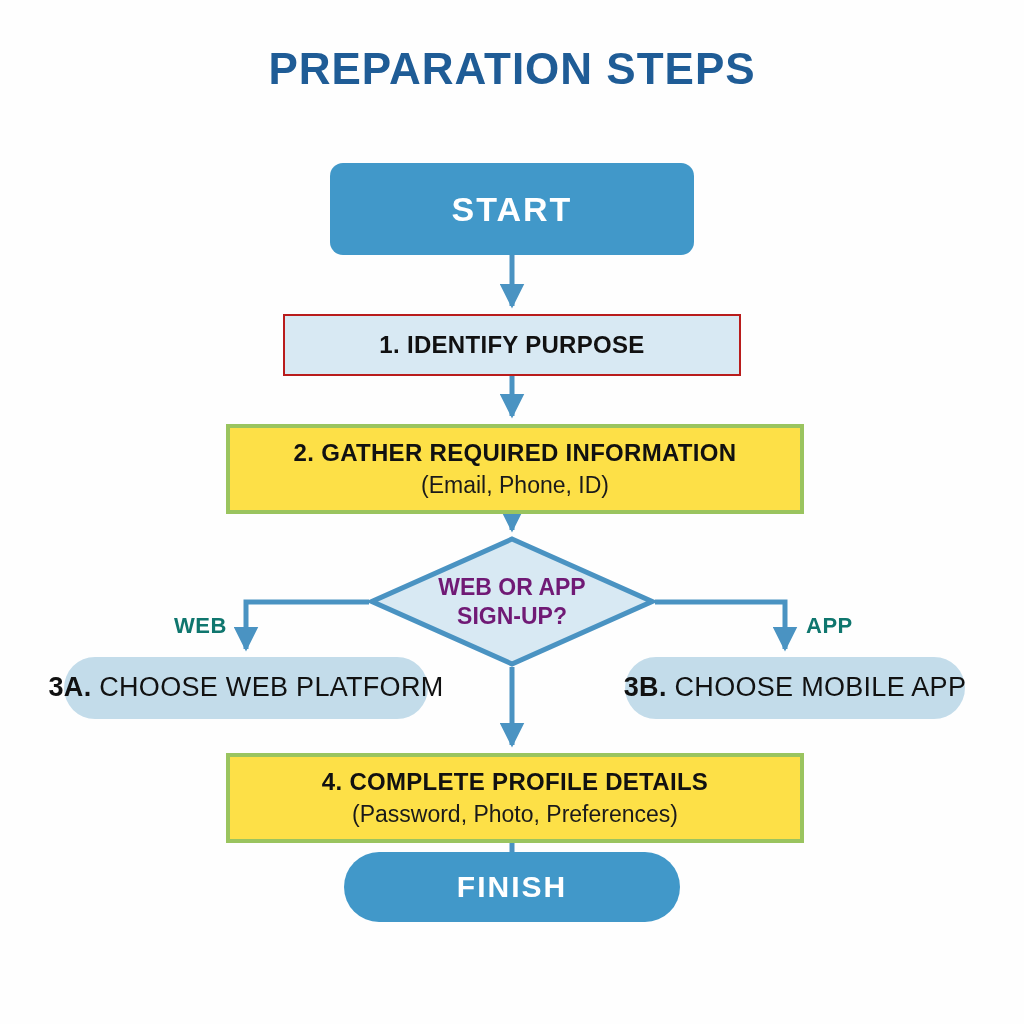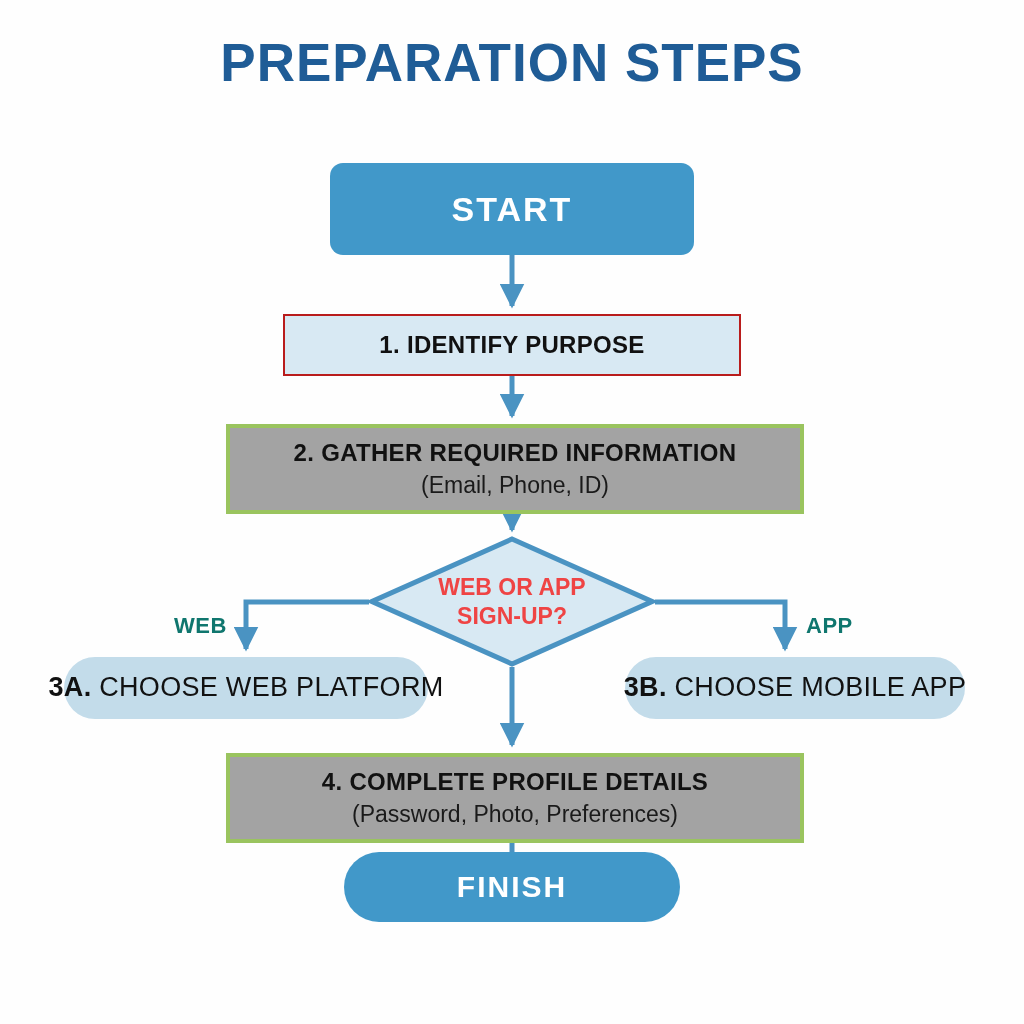--- a/index.html
+++ b/index.html
@@ -25,24 +25,24 @@
     top: 0;
     width: 1024px;
     height: 1024px;
     pointer-events: none;
   }
 
   
   .title {
     position: absolute;
     left: 0;
-    top: 32px;
+    top: 44px;
     width: 1024px;
     text-align: center;
-    font-size: 53px;
+    font-size: 44px;
     font-weight: bold;
     letter-spacing: 1px;
     color: #1f5c96;
     font-family: "Liberation Sans", sans-serif;
     white-space: nowrap;
   }
 
   
   .node {
     position: absolute;
@@ -98,21 +98,21 @@
     left: 283px;
     top: 314px;
     width: 458px;
     height: 62px;
     background: #d8e9f3;
     border: 2px solid #b91c1c;
   }
 
   
   .node-green {
-    background: #a3a3a3;
+    background: #fde047;
     border: 4px solid #9ac45f;
     text-align: right;
   }
   .node-step2 {
     left: 226px;
     top: 424px;
     width: 578px;
     height: 90px;
   }
   .node-step4 {
@@ -158,21 +158,21 @@
     left: 0;
     top: 0;
     width: 100%;
     height: 100%;
   }
   .node-decision .dec-text {
     position: relative;
     z-index: 2;
     font-weight: bold;
     font-size: 23px;
-    color: #ef4444;
+    color: #701a75;
     line-height: 1.25;
     text-align: center;
   }
 
   
   .branch-label {
     position: absolute;
     font-weight: bold;
     font-size: 22px;
     color: #0f766e;

